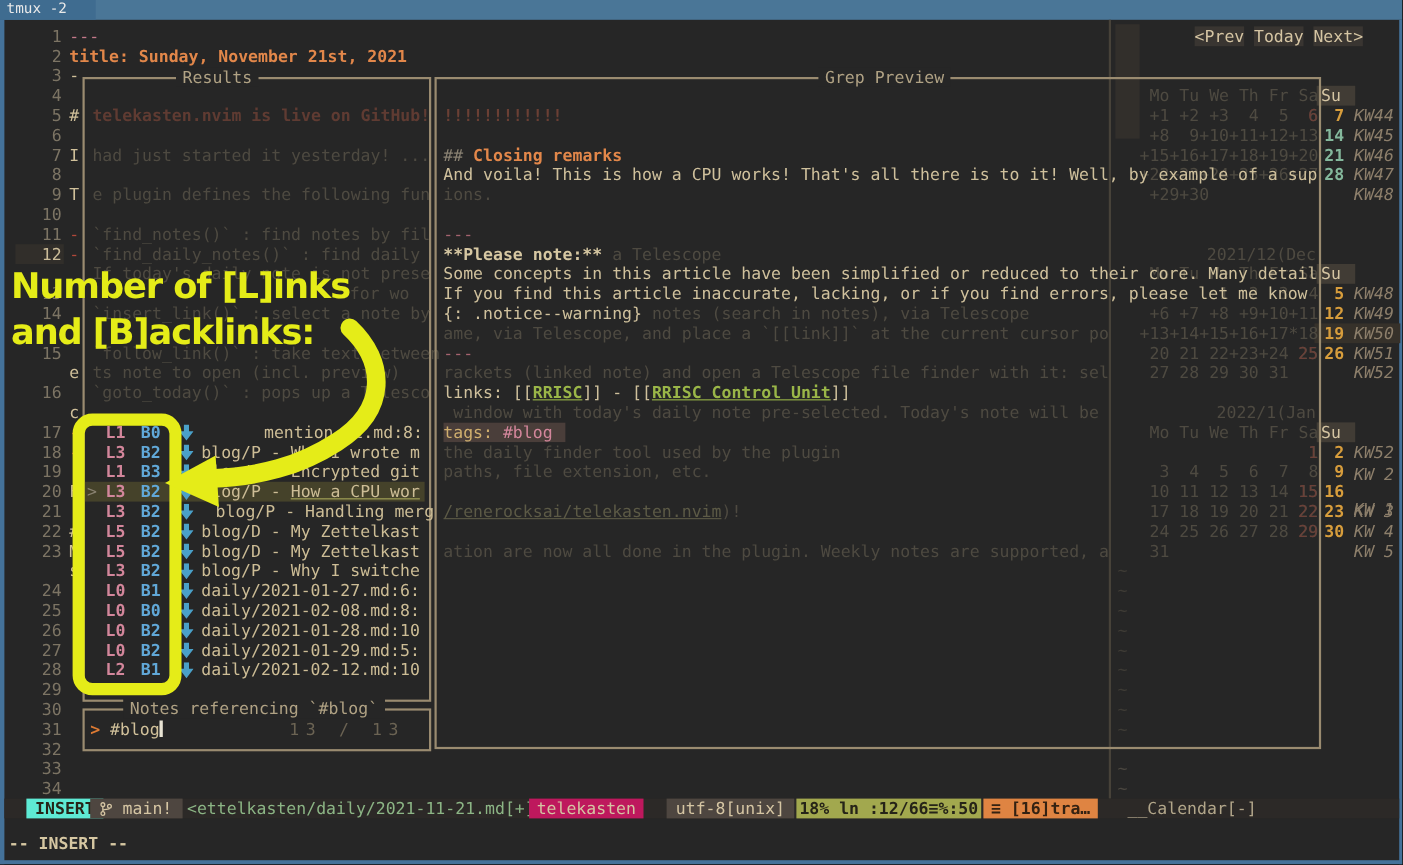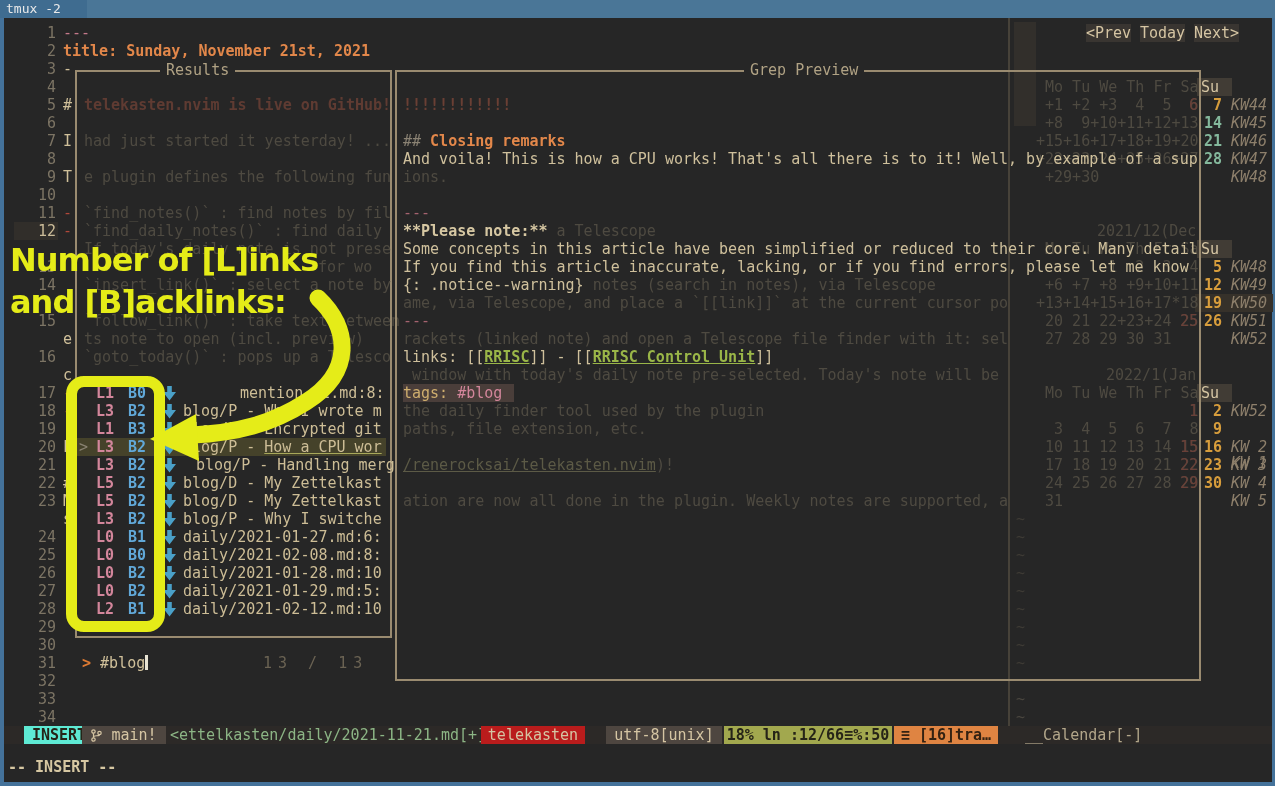--- a/index.html
+++ b/index.html
@@ -63,21 +63,21 @@
   
   .pcaret{color:#dd7a33;font-weight:bold}
   .pcursor{display:inline-block;width:3px;height:15px;background:#e8e3d3;vertical-align:-2px}
   .pcount{letter-spacing:6px;color:#6b6353}
   
   .statusbar{position:absolute;left:4px;right:3px;top:726px;height:18px;background:#2c2927}
   .seg{position:absolute;height:18px;text-align:center;white-space:pre}
   .seg-mode{left:20px;width:70px;background:#5eead4;color:#262418;font-weight:bold}
   .seg-branch{left:78px;width:84px;background:#4e4640;color:#d5c5a3}
   .seg-file{left:166px;color:#8cb585;text-align:left}
-  .seg-ft{left:477px;width:104px;background:#b91c1c;color:#d5c5a3}
+  .seg-ft{left:477px;width:104px;background:#be185d;color:#d5c5a3}
   .seg-enc{left:602px;width:116px;background:#4e4640;color:#d5c5a3}
   .seg-ruler{left:720px;width:168px;background:#a2a84e;color:#262418;font-weight:bold}
   .seg-binfo{left:890px;width:104px;background:#df8442;color:#342212;font-weight:bold}
   .seg-cal{left:1021px;color:#b2a68a;text-align:left}
   .msgline{position:absolute;left:8px;top:758px;height:18px;color:#d6c7a2;font-weight:bold;white-space:pre}
   
   .anno-text{position:absolute;left:10px;font-family:"DejaVu Sans",sans-serif;font-weight:bold;
     font-size:32px;line-height:40px;color:#e5ec18;z-index:40;letter-spacing:-1px;white-space:pre}
   .anno-box{position:absolute;left:66px;top:376px;width:99px;height:256px;border:11px solid #e5ec18;
     border-radius:18px;z-index:40;box-sizing:border-box}
@@ -196,21 +196,21 @@
       <div class="row c-dim" style="left: 1036px; top: 402px;">                 1</div>
       <div class="row c-satred" style="left: 1189px; top: 402px;">1</div>
       <div class="day day-orange" style="left: 1195px; top: 402px;">2</div>
       <div class="kw" style="left: 1231px; top: 402px;">KW52</div>
       <div class="row c-dim" style="left: 1036px; top: 420px;">  3  4  5  6  7  8</div>
       <div class="day day-orange" style="left: 1195px; top: 420px;">9</div>
       <div class="kw" style="left: 1231px; top: 420px; margin-top: 34px;">KW 1</div>
       <div class="row c-dim" style="left: 1036px; top: 438px;"> 10 11 12 13 14 15</div>
       <div class="row c-satred" style="left: 1180px; top: 438px;">15</div>
       <div class="day day-orange" style="left: 1195px; top: 438px;">16</div>
-      <div class="kw" style="left: 1231px; top: 438px; text-align: right;">KW 2</div>
+      <div class="kw" style="left: 1231px; top: 422px; text-align: right;">KW 2</div>
       <div class="row c-dim" style="left: 1036px; top: 456px;"> 17 18 19 20 21 22</div>
       <div class="row c-satred" style="left: 1180px; top: 456px;">22</div>
       <div class="day day-orange" style="left: 1195px; top: 456px;">23</div>
       <div class="kw" style="left: 1231px; top: 456px;">KW 3</div>
       <div class="row c-dim" style="left: 1036px; top: 474px;"> 24 25 26 27 28 29</div>
       <div class="row c-satred" style="left: 1180px; top: 474px;">29</div>
       <div class="day day-orange" style="left: 1195px; top: 474px;">30</div>
       <div class="kw" style="left: 1231px; top: 474px;">KW 4</div>
       <div class="row c-dim" style="left: 1036px; top: 492px;"> 31</div>
       <div class="kw" style="left: 1231px; top: 492px;">KW 5</div>
@@ -344,20 +344,23 @@
       <div class="rrow" style="left: 77px; top: 600px;">
         <span class="rl">L2</span>
         <span class="rb">B1</span>
         <span class="ricon"><svg width="13" height="15" viewBox="0 0 13 15">
             <path d="M4.2 0 h4.6 v6 h4.2 L6.5 14.5 0 6 h4.2 z" fill="#4aa0c8"></path>
           </svg></span>
         <span class="rtext" style="left: 106px;">daily/2021-02-12.md:10</span>
       </div>
     </div>
 
+  <div class="float" style="left:75px;top:644px;width:313px;height:35px">
+    <div class="float-title" style="left:35px">Notes referencing `#blog`</div>
+  </div>
   <div class="row" style="left:82px;top:654px"><span class="pcaret">&gt;</span><span> </span><span>#blog</span><span class="pcursor"></span></div>
   <div class="row pcount" style="left:263px;top:654px">13 / 13</div>
 
   <div class="float" style="left:395px;top:70px;width:802px;height:607px">
     <div class="float-title" style="left:347px">Grep Preview</div>
   </div>
   <div id="preview-lines">
       <div class="pvline"></div>
       <div class="pvline"><span class="pv-dimred">!!!!!!!!!!!!</span></div>
       <div class="pvline"></div>

